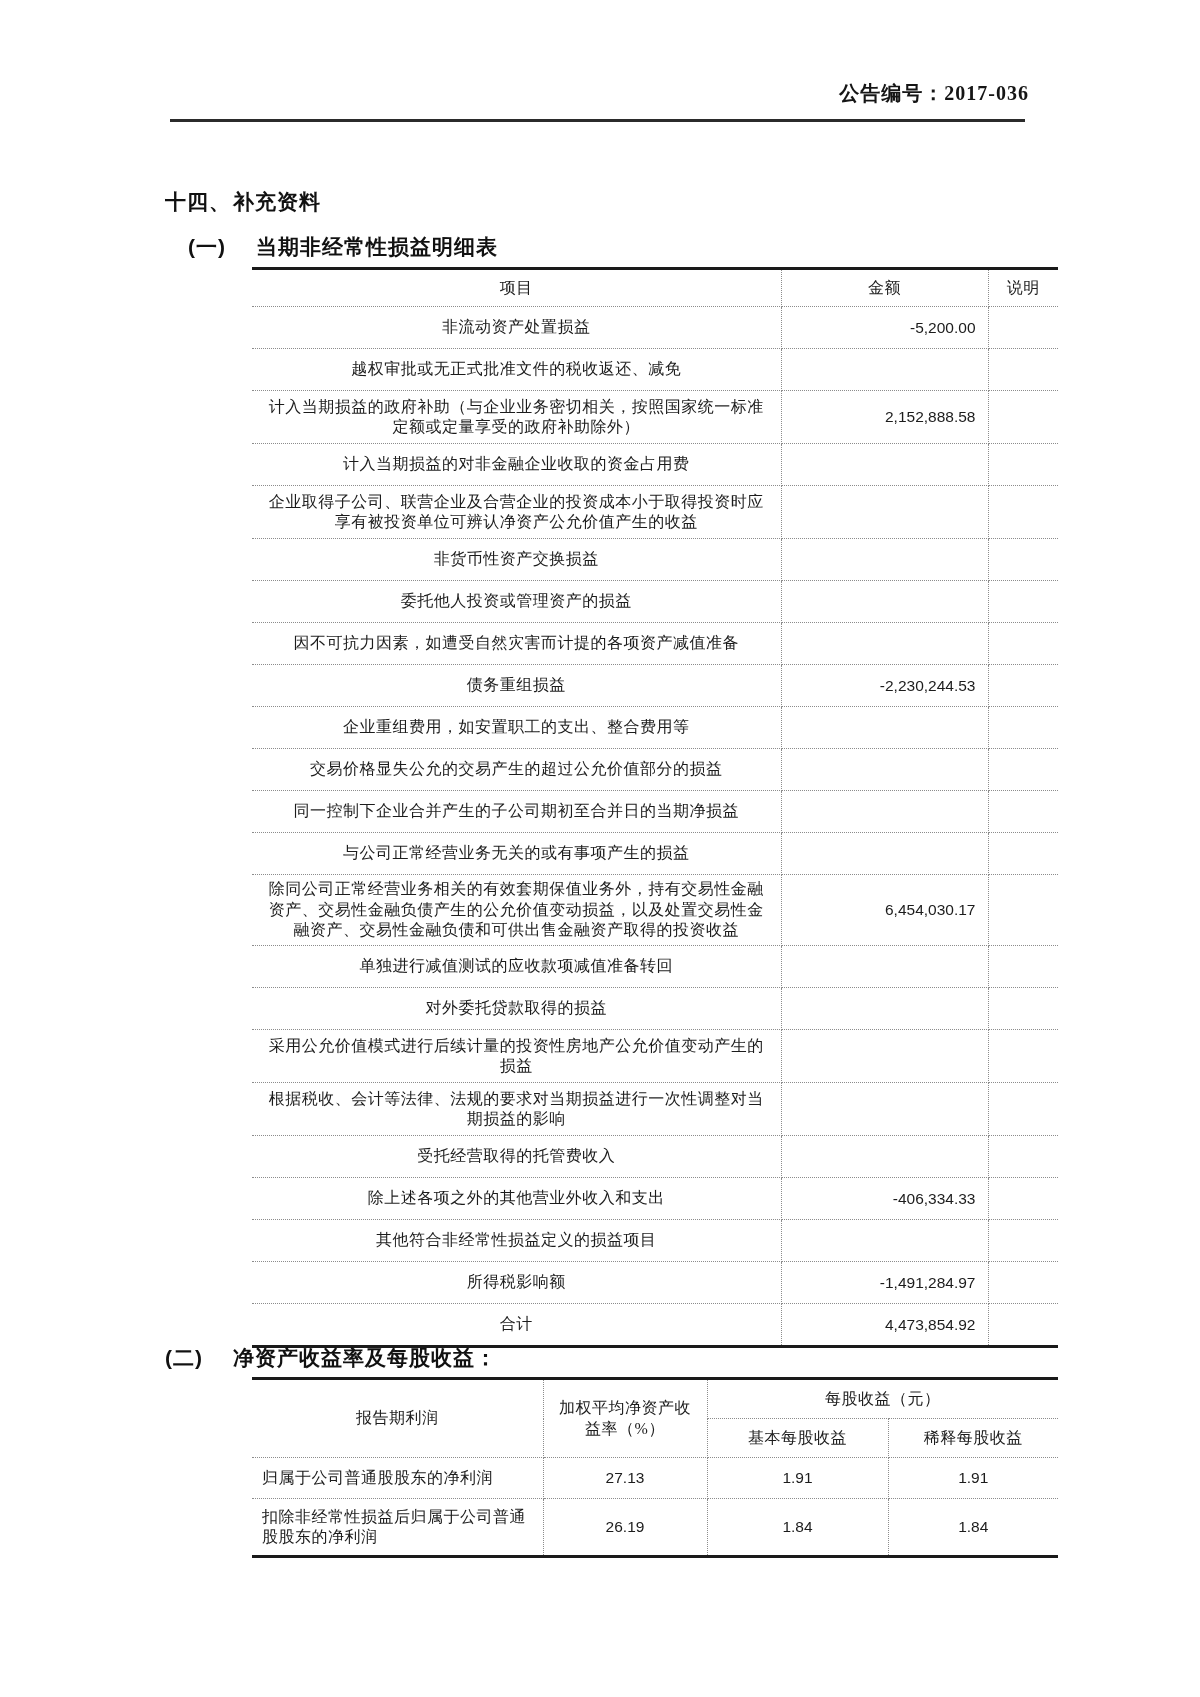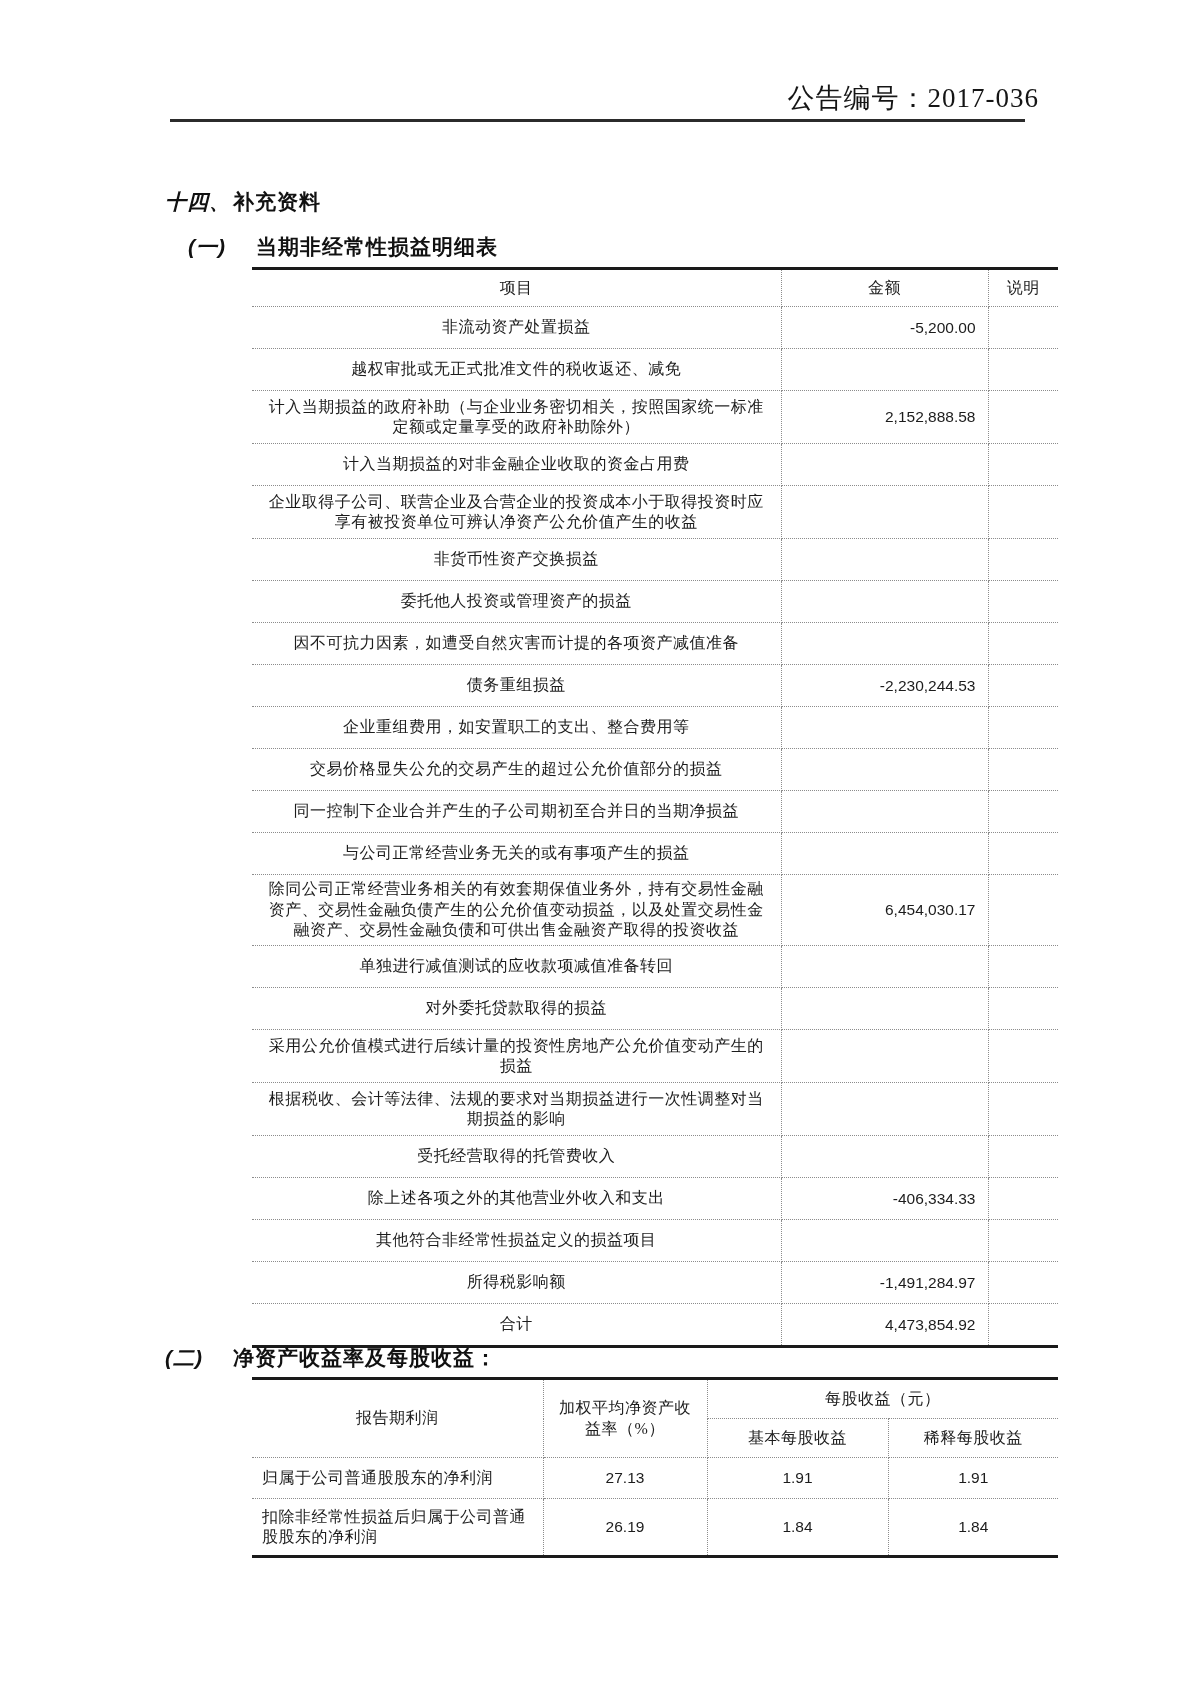--- a/index.html
+++ b/index.html
@@ -5,35 +5,35 @@
   html,body{margin:0;padding:0;background:#ffffff;}
   body{
     width:1200px;height:1697px;position:relative;overflow:hidden;
     font-family:"Liberation Serif","DejaVu Serif",serif;
     color:#1c1c1c;
   }
   .abs{position:absolute;}
 
   
   .hdr-no{
-    top:80px;right:161px;
-    font-size:27px;font-weight:400;letter-spacing:1px;
+    top:80px;right:171px;
+    font-size:20px;font-weight:700;letter-spacing:1px;
     color:#151515;
   }
   .hdr-rule{
     top:119px;left:170px;width:855px;height:3px;background:#2b2b2b;
   }
 
   
   .sec{
     left:165px;font-size:21px;font-weight:700;color:#111;
     font-family:"Liberation Sans","DejaVu Sans",sans-serif;
     letter-spacing:1px;white-space:nowrap;
   }
-  .sec .num{display:inline-block;min-width:68px;font-weight:700;font-style:italic;}
+  .sec .num{display:inline-block;min-width:68px;font-weight:700;}
   .sec14{top:188px;}
   .sec1{top:233px;margin-left:23px;}
   .sec2{top:1344px;}
 
   
   table{border-collapse:collapse;table-layout:fixed;background:#fff;}
   .t1{top:267px;left:252px;}
   .t2{top:1377px;left:252px;}
   table.doc{border-top:3px solid #1a1a1a;border-bottom:3px solid #1a1a1a;width:806px;}
   .doc td,.doc th{

